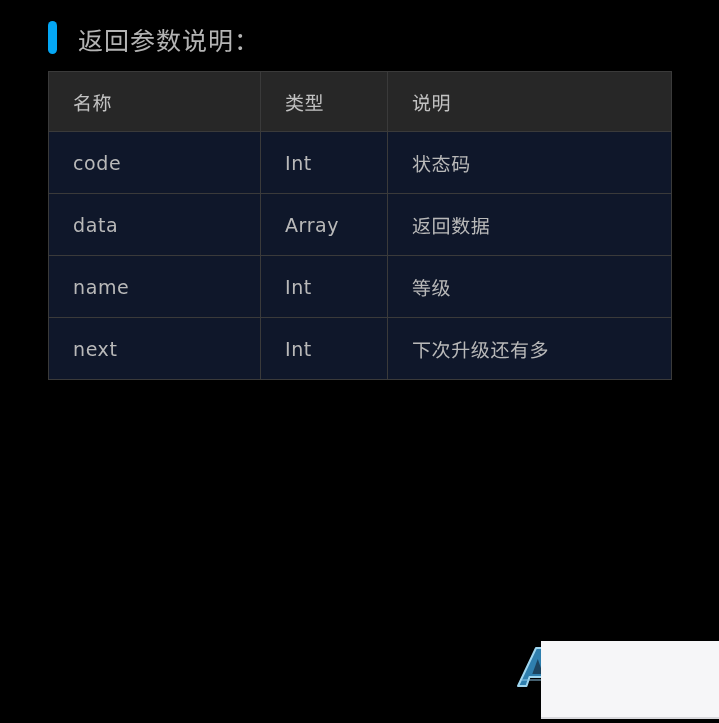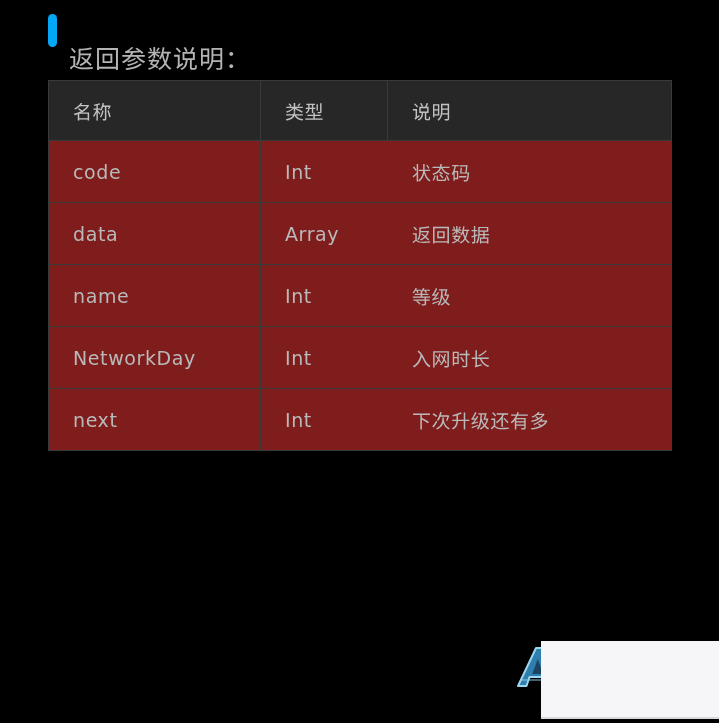--- a/index.html
+++ b/index.html
@@ -17,23 +17,22 @@
     -webkit-font-smoothing: antialiased;
   }
 
   
   .section-title {
     position: absolute;
     left: 48px;
     top: 14px;
     height: 40px;
     display: flex;
-    align-items: flex-start;
+    align-items: flex-end;
     gap: 0px;
-    flex-direction: column;
   }
   .title-bar {
     width: 9px;
     height: 33px;
     background: #04a7f5;
     border-radius: 5px;
     flex: 0 0 auto;
   }
   .title-text {
     margin-left: 21px;
@@ -42,21 +41,21 @@
     color: #b4b4b4;
     letter-spacing: 1px;
     font-weight: 500;
     white-space: nowrap;
   }
 
   
   .param-table {
     position: absolute;
     left: 48px;
-    top: 80px;
+    top: 71px;
     width: 623px;
     border-collapse: collapse;
     table-layout: fixed;
   }
   .param-table col.c-name { width: 212px; }
   .param-table col.c-type { width: 127px; }
   .param-table col.c-desc { width: 284px; }
 
   .param-table th,
   .param-table td {
@@ -71,21 +70,21 @@
     letter-spacing: 0.6px;
     overflow: hidden;
     white-space: nowrap;
   }
   .param-table thead th {
     background: #272727;
     color: #c2c2c2;
     height: 59px;
   }
   .param-table tbody td {
-    background: #7f1d1d;
+    background: #0f172a;
   }
   .cell-latin {
     font-family: "DejaVu Sans", "Liberation Sans", sans-serif;
   }
 
   
   .watermark-logo {
     position: absolute;
     left: 516px;
     top: 646px;
@@ -146,25 +145,20 @@
       <td class="cell-latin">data</td>
       <td class="cell-latin">Array</td>
       <td>返回数据</td>
     </tr>
     <tr>
       <td class="cell-latin">name</td>
       <td class="cell-latin">Int</td>
       <td>等级</td>
     </tr>
     <tr>
-      <td class="cell-latin">NetworkDay</td>
-      <td class="cell-latin">Int</td>
-      <td>入网时长</td>
-    </tr>
-    <tr>
       <td class="cell-latin">next</td>
       <td class="cell-latin">Int</td>
       <td>下次升级还有多</td>
     </tr>
   </tbody>
 </table>
 
 <svg class="watermark-logo" viewBox="0 0 44 42">
   <path d="M20 2 L28 2 L42 40 L33 40 L30.2 31 L13.5 31 L10.5 40 L2 40 Z" fill="#2f7fae" stroke="#9fd6ef" stroke-width="2" stroke-linejoin="round"></path>
   <path d="M21.8 13 L27 28 L16.3 28 Z" fill="#0d1420" opacity="0.55"></path>

